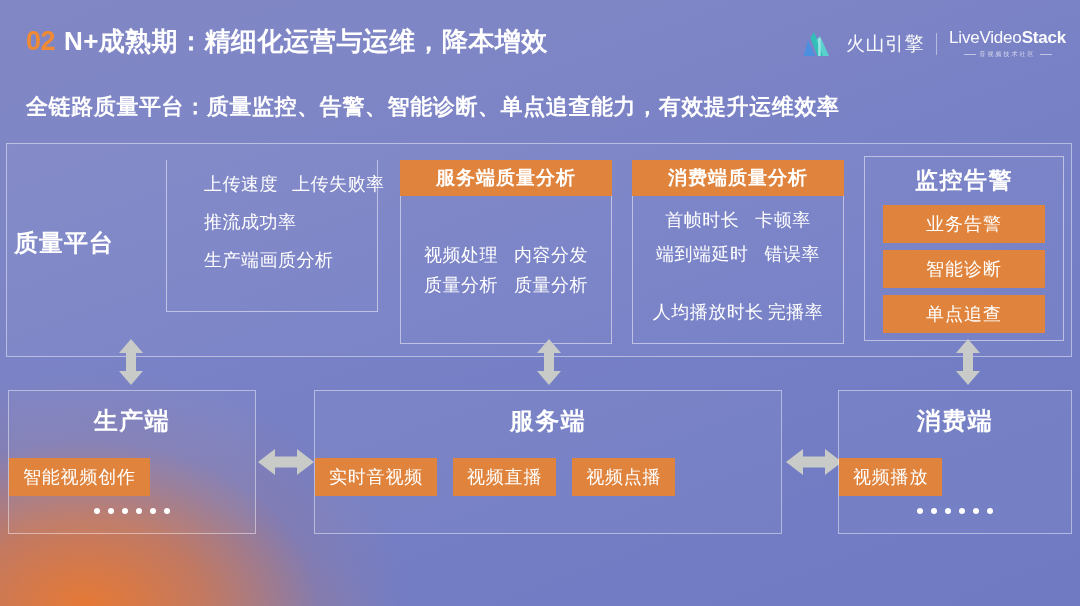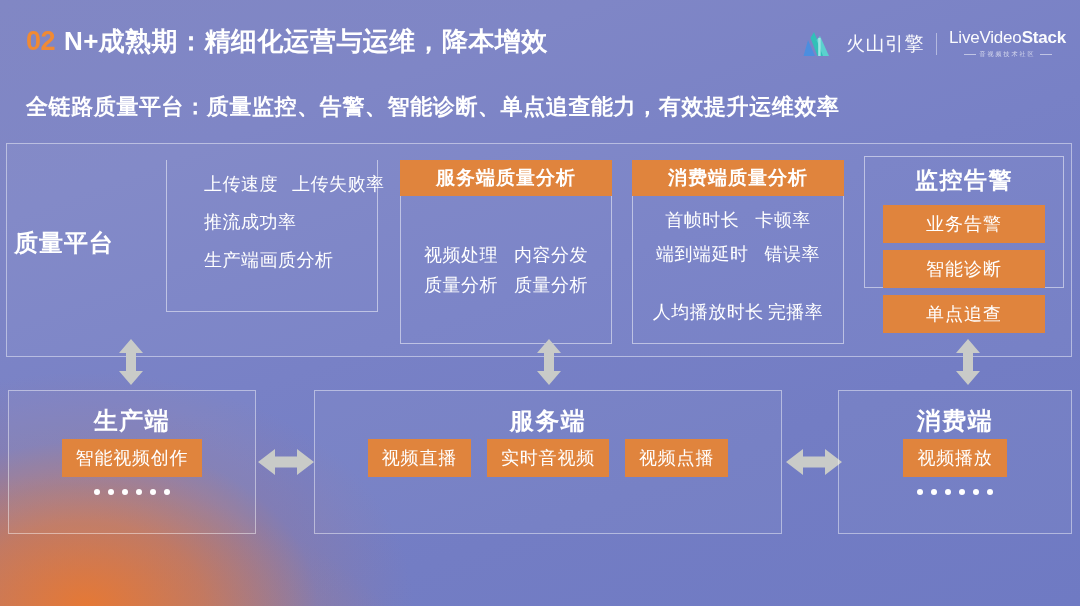--- a/index.html
+++ b/index.html
@@ -165,21 +165,21 @@
   #card3 .card-body { height: 148px; padding-top: 12px; }
   #card3 .metric-row { margin-bottom: 10px; gap: 12px; }
   #card3 .metric-row.spaced { margin-top: 24px; gap: 0; }
 
   
   #mon {
     position: absolute;
     left: 864px;
     top: 156px;
     width: 200px;
-    height: 132px;
+    height: 185px;
     box-sizing: border-box;
     border: 1px solid rgba(255,255,255,0.5);
     padding: 8px 18px 10px 18px;
   }
   #mon .mon-title {
     text-align: center;
     font-size: 23px;
     font-weight: bold;
     color: #ffffff;
     letter-spacing: 1.5px;
@@ -222,23 +222,23 @@
   .btitle {
     text-align: center;
     font-size: 24px;
     font-weight: bold;
     color: #ffffff;
     letter-spacing: 1.5px;
     margin-top: 14px;
   }
   .btn-row {
     display: flex;
-    justify-content: center;
+    justify-content: flex-start;
     gap: 16px;
-    margin-top: 2px;
+    margin-top: 21px;
   }
   .tag {
     background: #e0843d;
     color: #ffffff;
     font-size: 18px;
     letter-spacing: 0.8px;
     padding: 7px 14px;
     white-space: nowrap;
   }
   .dots {
@@ -373,22 +373,22 @@
         <i></i>
         <i></i>
         <i></i>
         <i></i>
     </div>
   </div>
 
   <div class="bbox" id="bserv">
     <div class="btitle">服务端</div>
     <div class="btn-row">
+      <div class="tag">实时音视频</div>
       <div class="tag">视频直播</div>
-      <div class="tag">实时音视频</div>
       <div class="tag">视频点播</div>
     </div>
   </div>
 
   <div class="bbox" id="bcons">
     <div class="btitle">消费端</div>
     <div class="btn-row">
       <div class="tag">视频播放</div>
     </div>
     <div class="dots">

